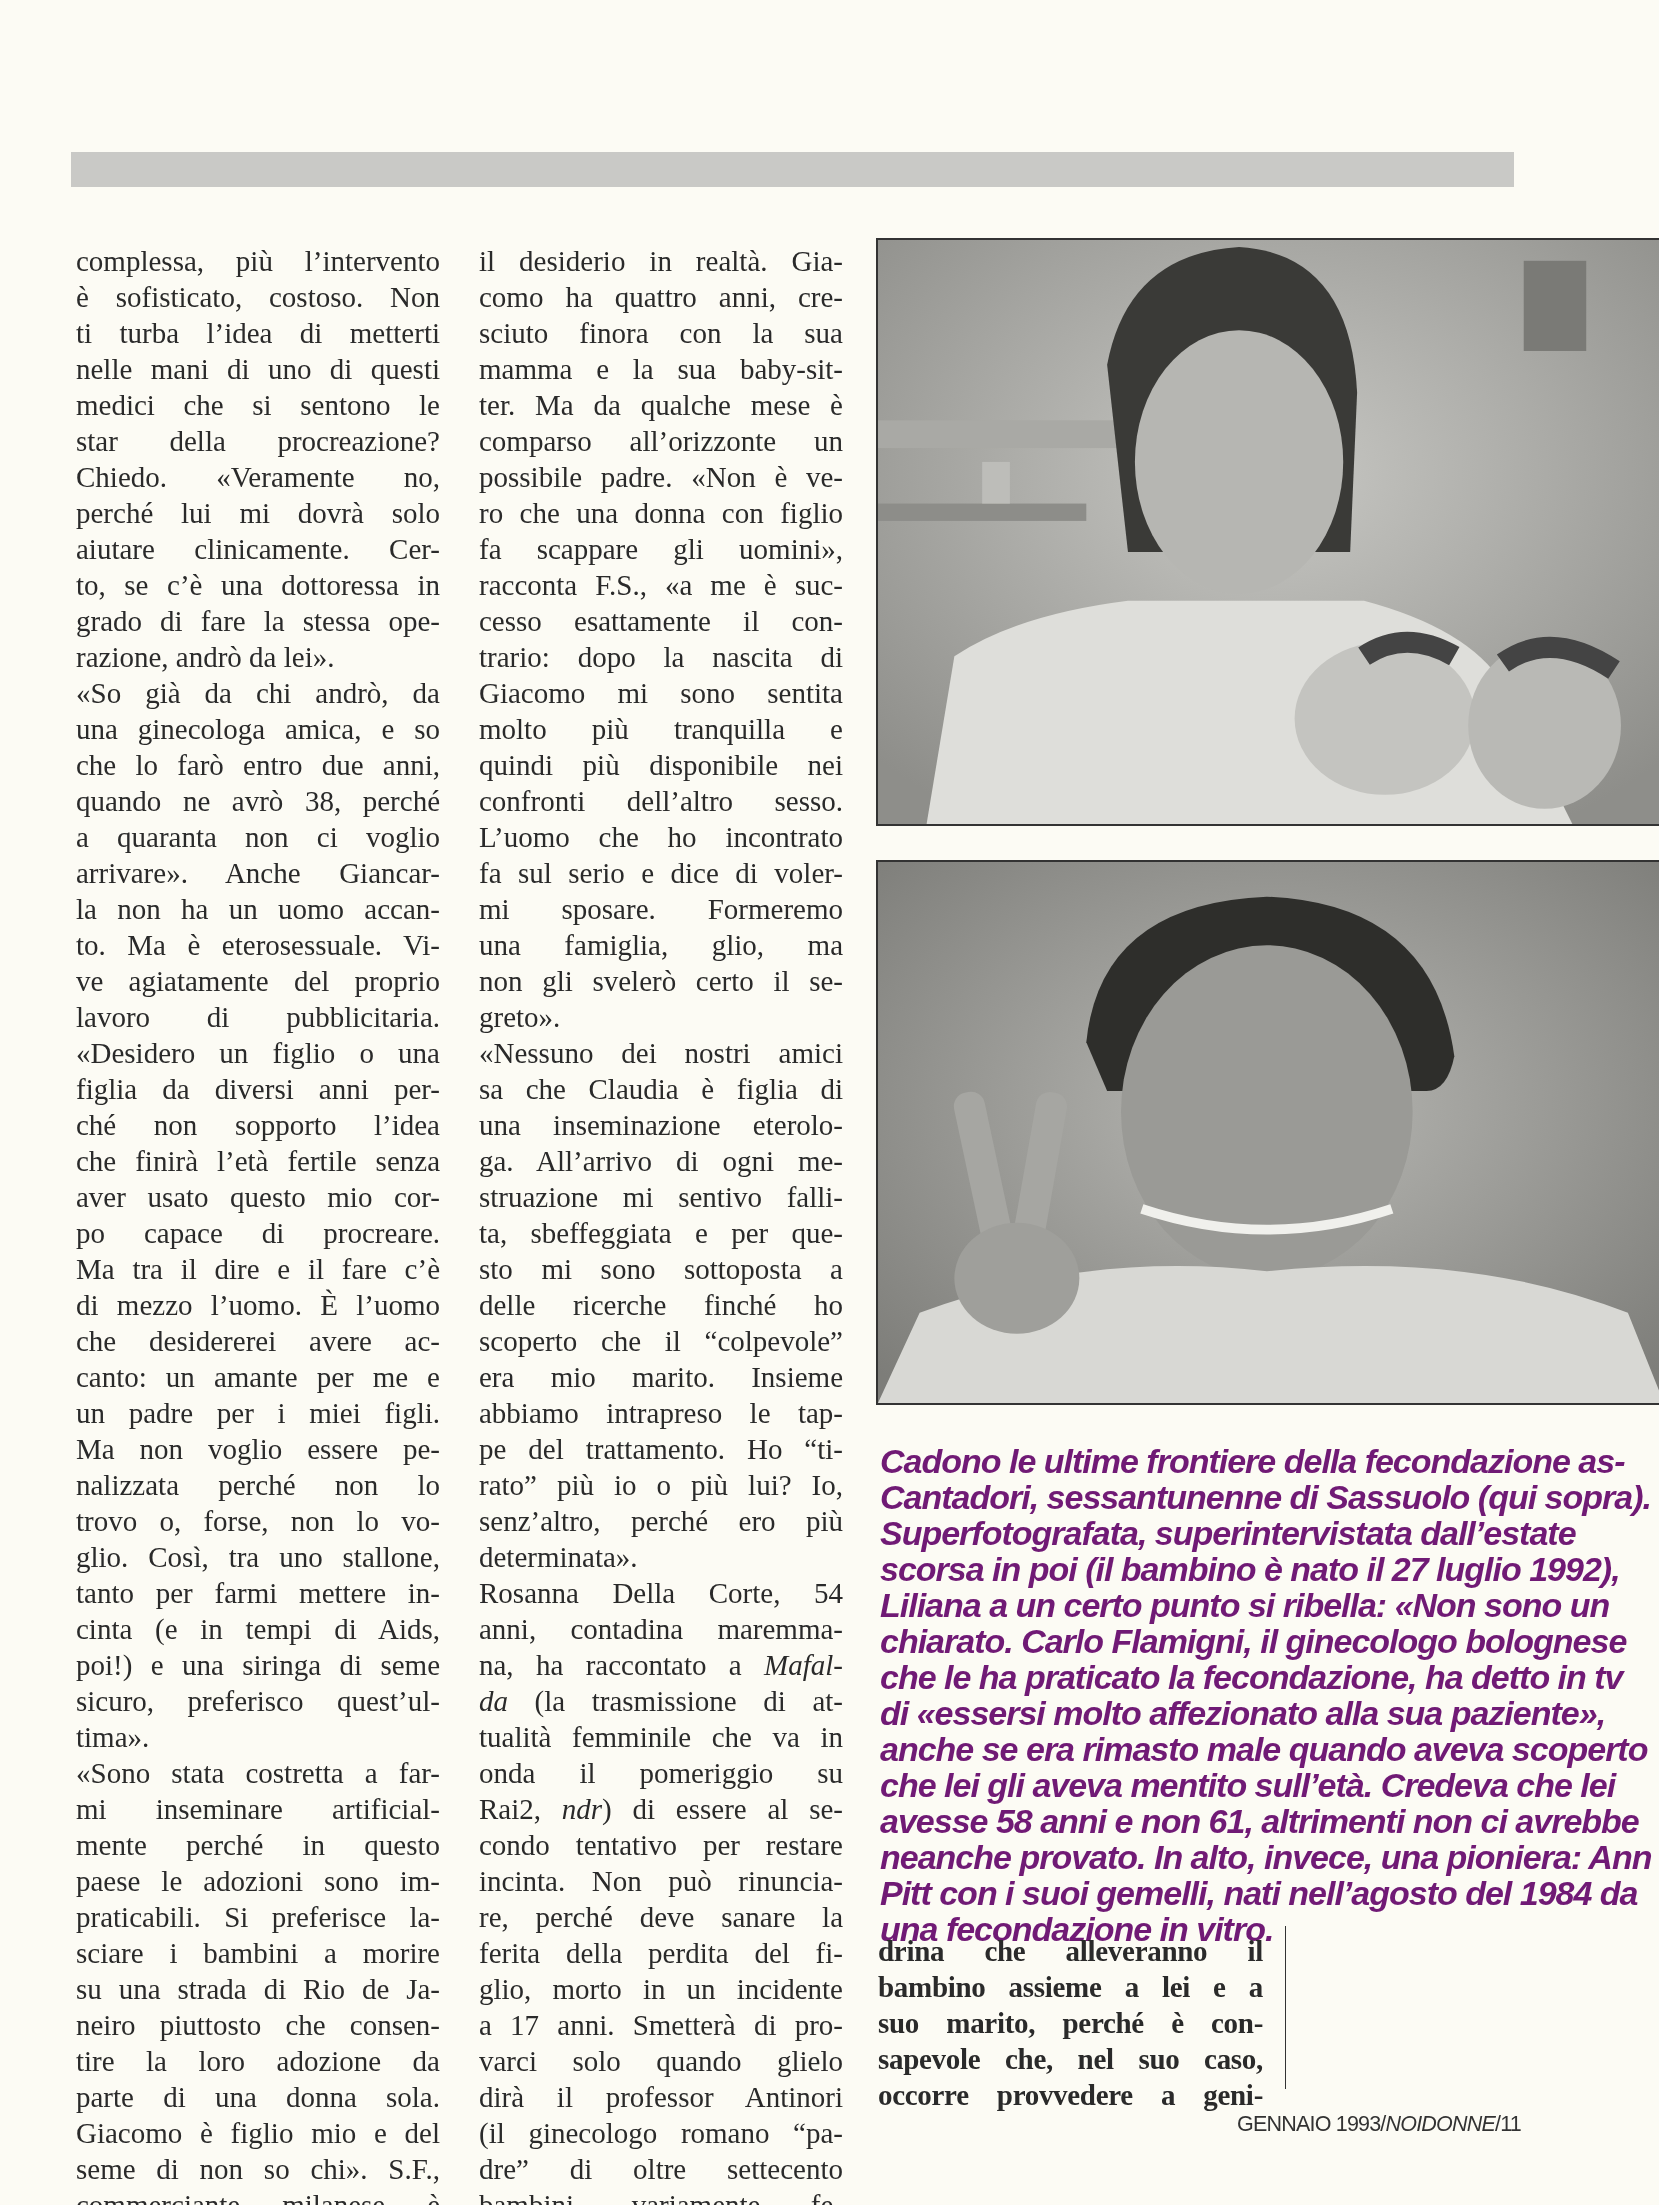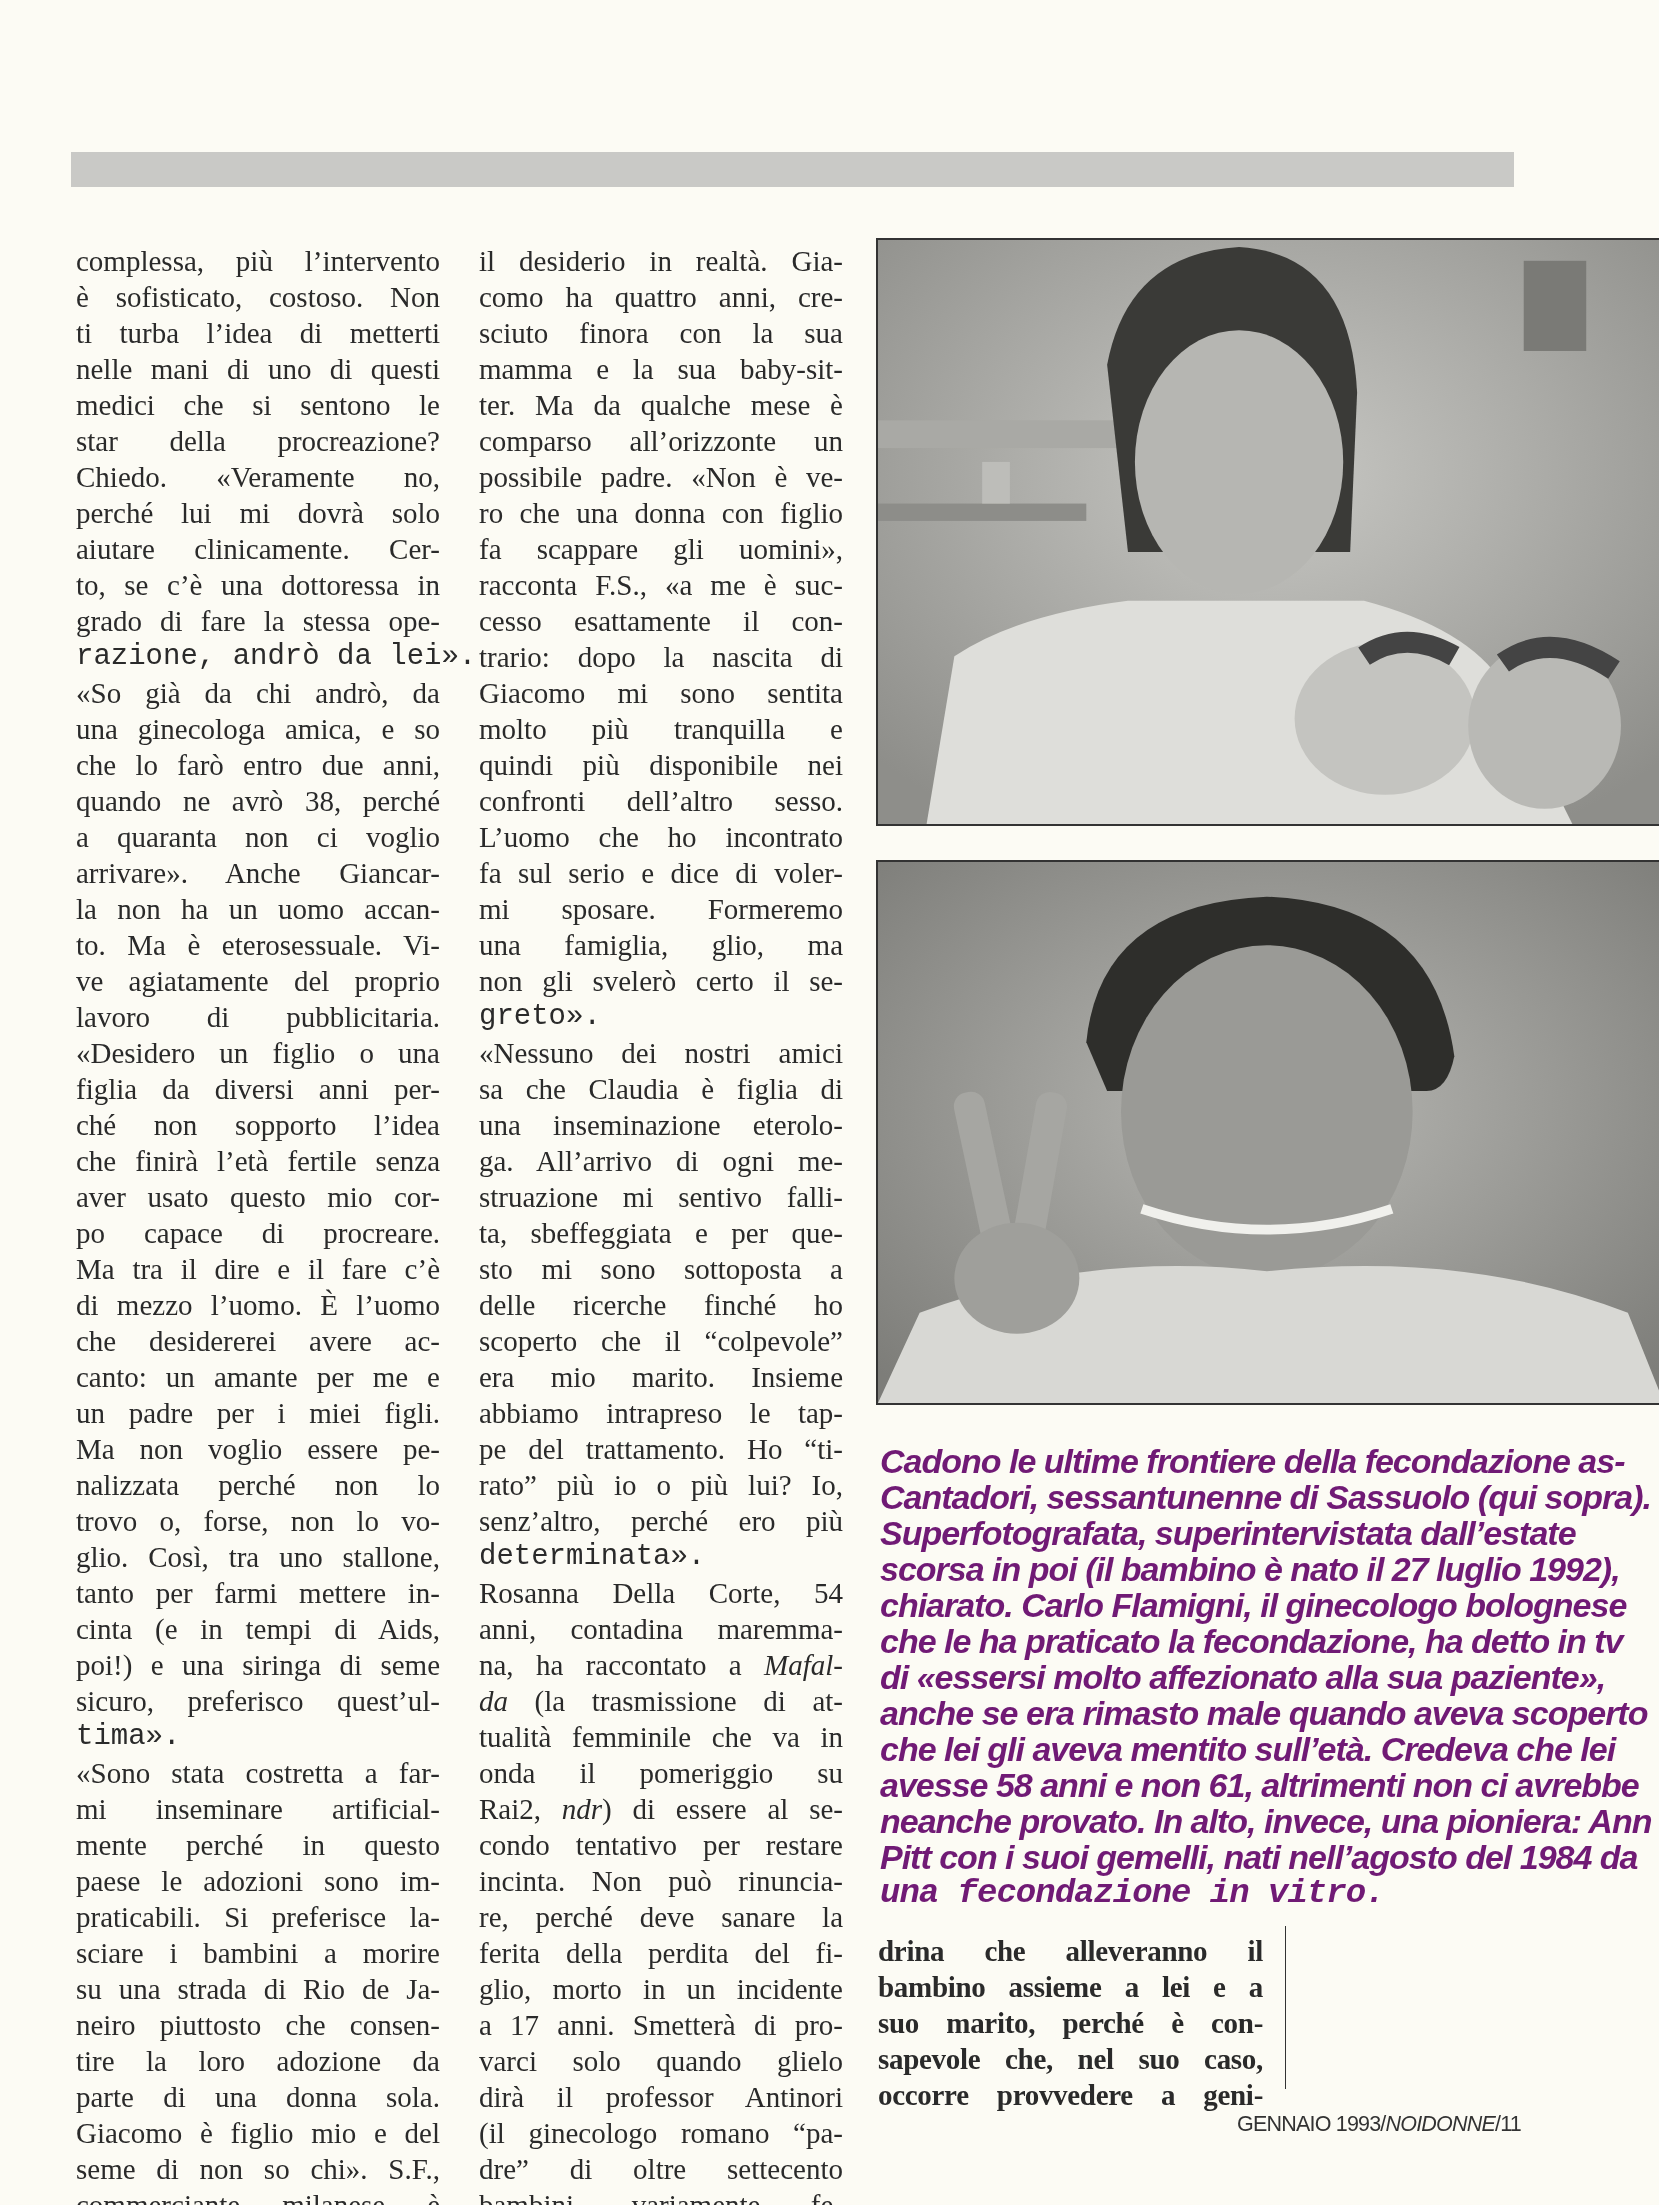--- a/index.html
+++ b/index.html
@@ -42,21 +42,21 @@
       font-style: italic; font-weight: bold;
       font-size: 34px; line-height: 36px; color: #701a75;
     }
     .caption .line { display: block; white-space: nowrap; text-align: justify; text-align-last: justify; letter-spacing: -1px; }
     .folio {
       position: absolute; left: 1237px; top: 2112px;
       font-family: "Liberation Sans", "DejaVu Sans", sans-serif;
       font-size: 21.5px; letter-spacing: -0.8px; color: #333;
     }
     .folio .mag { font-style: italic; }
-    .last-line { text-align-last: left !important; font-family: Liberation Mono, monospace; }
+    .last-line { text-align-last: left !important; }
     i { font-style: italic; }
   </style>
 </head>
 <body>
 
 <div class="top-bar"></div>
 
 <div class="column col-1" id="col1">
     <span class="line">complessa, più l’intervento</span>
     <span class="line">è sofisticato, costoso. Non</span>
@@ -212,20 +212,21 @@
     <ellipse cx="200" cy="600" rx="90" ry="80" fill="#9f9f9b"></ellipse>
     <path d="M380,500 Q560,560 740,500" stroke="#f0f0ec" stroke-width="14" fill="none"></path>
   </svg>
 </div>
 
 <div class="caption" id="caption">
     <span class="line">Cadono le ultime frontiere della fecondazione as-</span>
     <span class="line">Cantadori, sessantunenne di Sassuolo (qui sopra).</span>
     <span class="line">Superfotografata, superintervistata dall’estate</span>
     <span class="line">scorsa in poi (il bambino è nato il 27 luglio 1992),</span>
+    <span class="line">Liliana a un certo punto si ribella: «Non sono un</span>
     <span class="line">chiarato. Carlo Flamigni, il ginecologo bolognese</span>
     <span class="line">che le ha praticato la fecondazione, ha detto in tv</span>
     <span class="line">di «essersi molto affezionato alla sua paziente»,</span>
     <span class="line">anche se era rimasto male quando aveva scoperto</span>
     <span class="line">che lei gli aveva mentito sull’età. Credeva che lei</span>
     <span class="line">avesse 58 anni e non 61, altrimenti non ci avrebbe</span>
     <span class="line">neanche provato. In alto, invece, una pioniera: Ann</span>
     <span class="line">Pitt con i suoi gemelli, nati nell’agosto del 1984 da</span>
     <span class="line last-line">una fecondazione in vitro.</span>
   </div>

